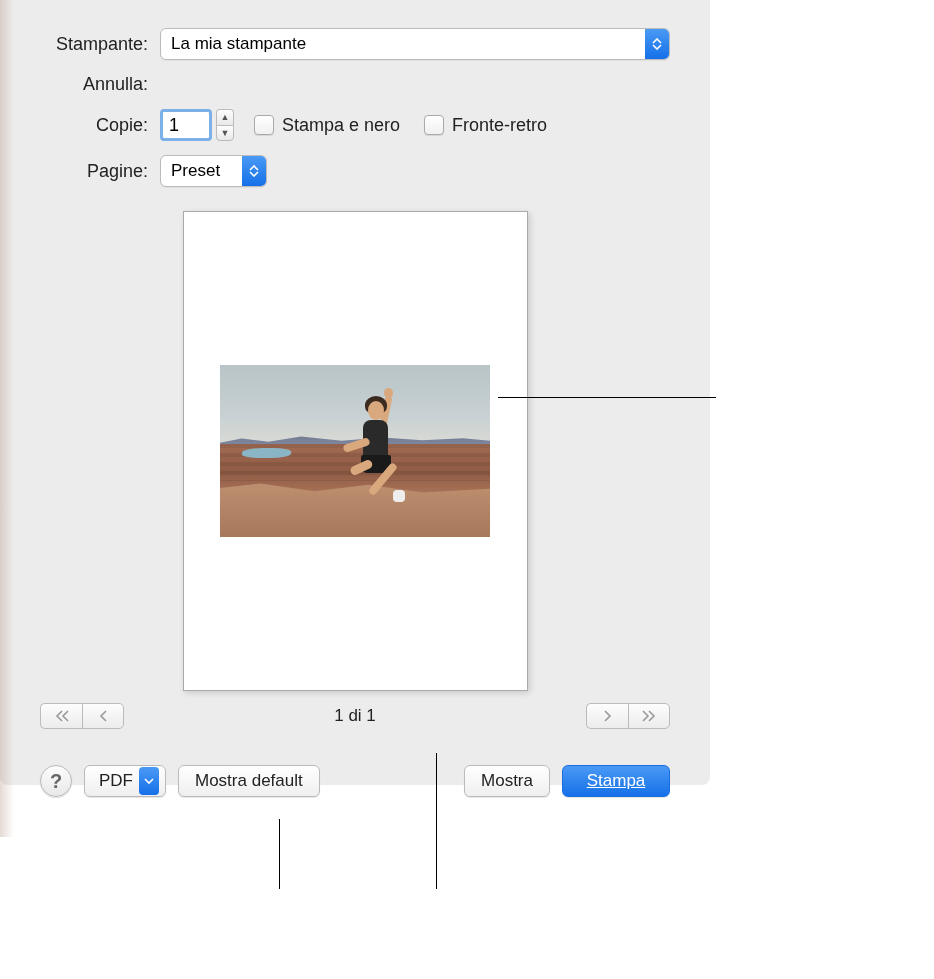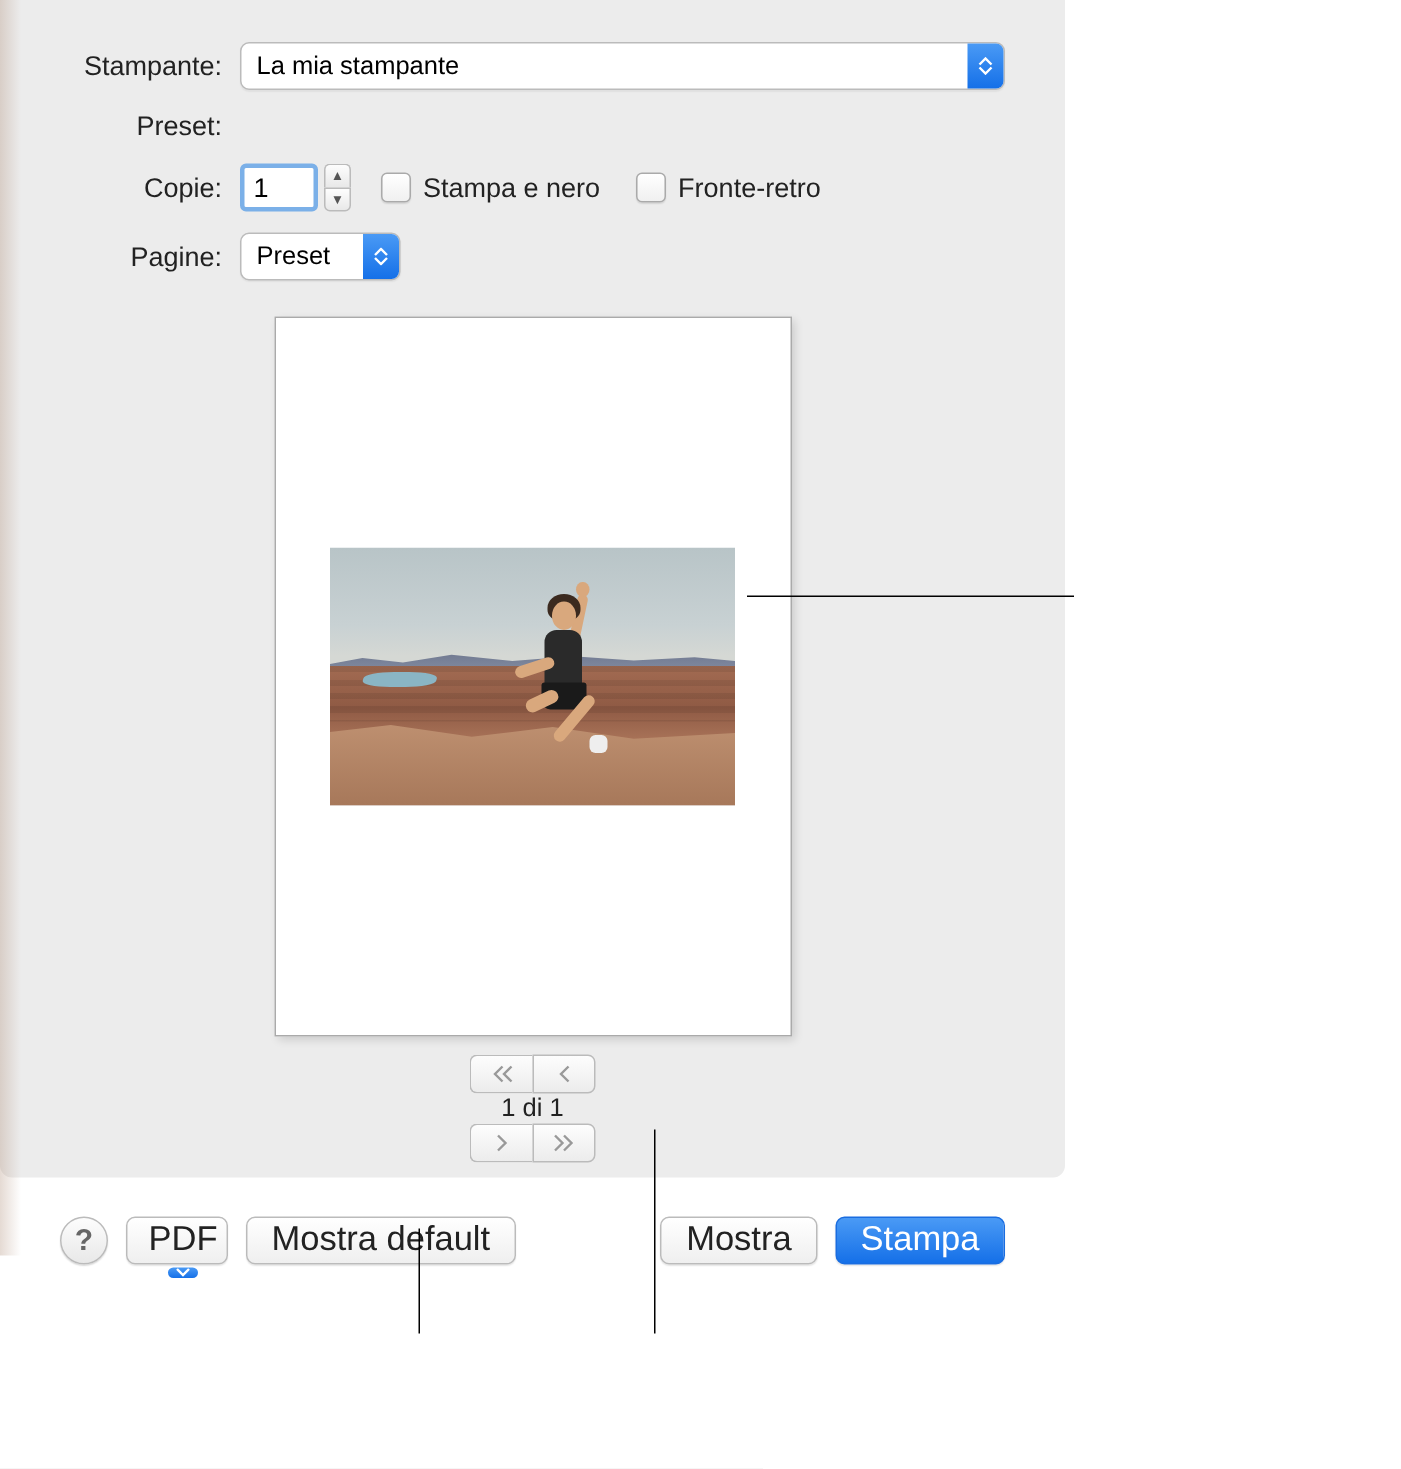--- a/index.html
+++ b/index.html
@@ -191,21 +191,20 @@
     .shoe {
       position:absolute; left:62%; top:80%; width:11%; height:9%;
       background:#eee; border-radius:4px;
     }
     .pager {
       display:flex;
       align-items:center;
       justify-content:space-between;
       gap: 0;
       margin-top: 12px;
-      flex-direction: column;
     }
     .pager-btn-group {
       display:flex;
     }
     .pager-btn {
       width: 42px; height: 26px;
       background: linear-gradient(180deg,#fdfdfd,#ececec);
       border: 1px solid #bbb;
       display:flex; align-items:center; justify-content:center;
       color:#888;
@@ -231,41 +230,41 @@
       display:flex; align-items:center; justify-content:center;
       font-size:20px; font-weight:600; color:#666;
       box-shadow: 0 1px 1px rgba(0,0,0,0.15);
     }
     .btn {
       height: 32px;
       padding: 0 16px;
       border-radius: 6px;
       border: 1px solid #bbb;
       background: linear-gradient(180deg,#fff,#efefef);
-      font-size: 23px;
+      font-size: 17px;
       color:#222;
-      display:flex; align-items:center; justify-content:flex-start;
+      display:flex; align-items:center; justify-content:center;
       box-shadow: 0 1px 1px rgba(0,0,0,0.1);
-      flex-direction: column;
     }
     .btn.pdf {
       padding: 0 6px 0 14px;
       gap: 6px;
     }
     .pdf-arrow {
       width: 20px; height: 28px;
       background: linear-gradient(180deg,#4a9af5,#1570e8);
       border-radius: 4px;
       display:flex; align-items:center; justify-content:center;
     }
     .btn.primary {
       background: linear-gradient(180deg,#4a9af5,#1570e8);
       border: 1px solid #1a6de0;
       color: #fff;
       min-width: 108px;
+      text-decoration: underline;
     }
     .spacer { flex: 1; }
     .callout {
       position:absolute;
       border-top: 1px solid #000;
     }
     .callout.c1 { left: 498px; top: 397px; width: 218px; }
     .callout-v {
       position:absolute;
       border-left: 1px solid #000;
@@ -293,21 +292,21 @@
             <path d="M1 5 L5 1 L9 5" stroke="#fff" stroke-width="1.6" fill="none"></path>
           </svg>
         <svg width="10" height="6" viewBox="0 0 10 6">
             <path d="M1 1 L5 5 L9 1" stroke="#fff" stroke-width="1.6" fill="none"></path>
           </svg>
       </div>
     </div>
   </div>
 
   <div class="form-row">
-    <div class="form-label">Preset:</div>
+    <div class="form-label">Annulla:</div>
   </div>
 
   <div class="form-row">
     <div class="form-label">Copie:</div>
     <input class="copies-input" value="1" style="">
     <div class="stepper">
       <div class="stepper-btn">▲</div>
       <div class="stepper-btn">▼</div>
     </div>
     <div class="checkbox"></div>

